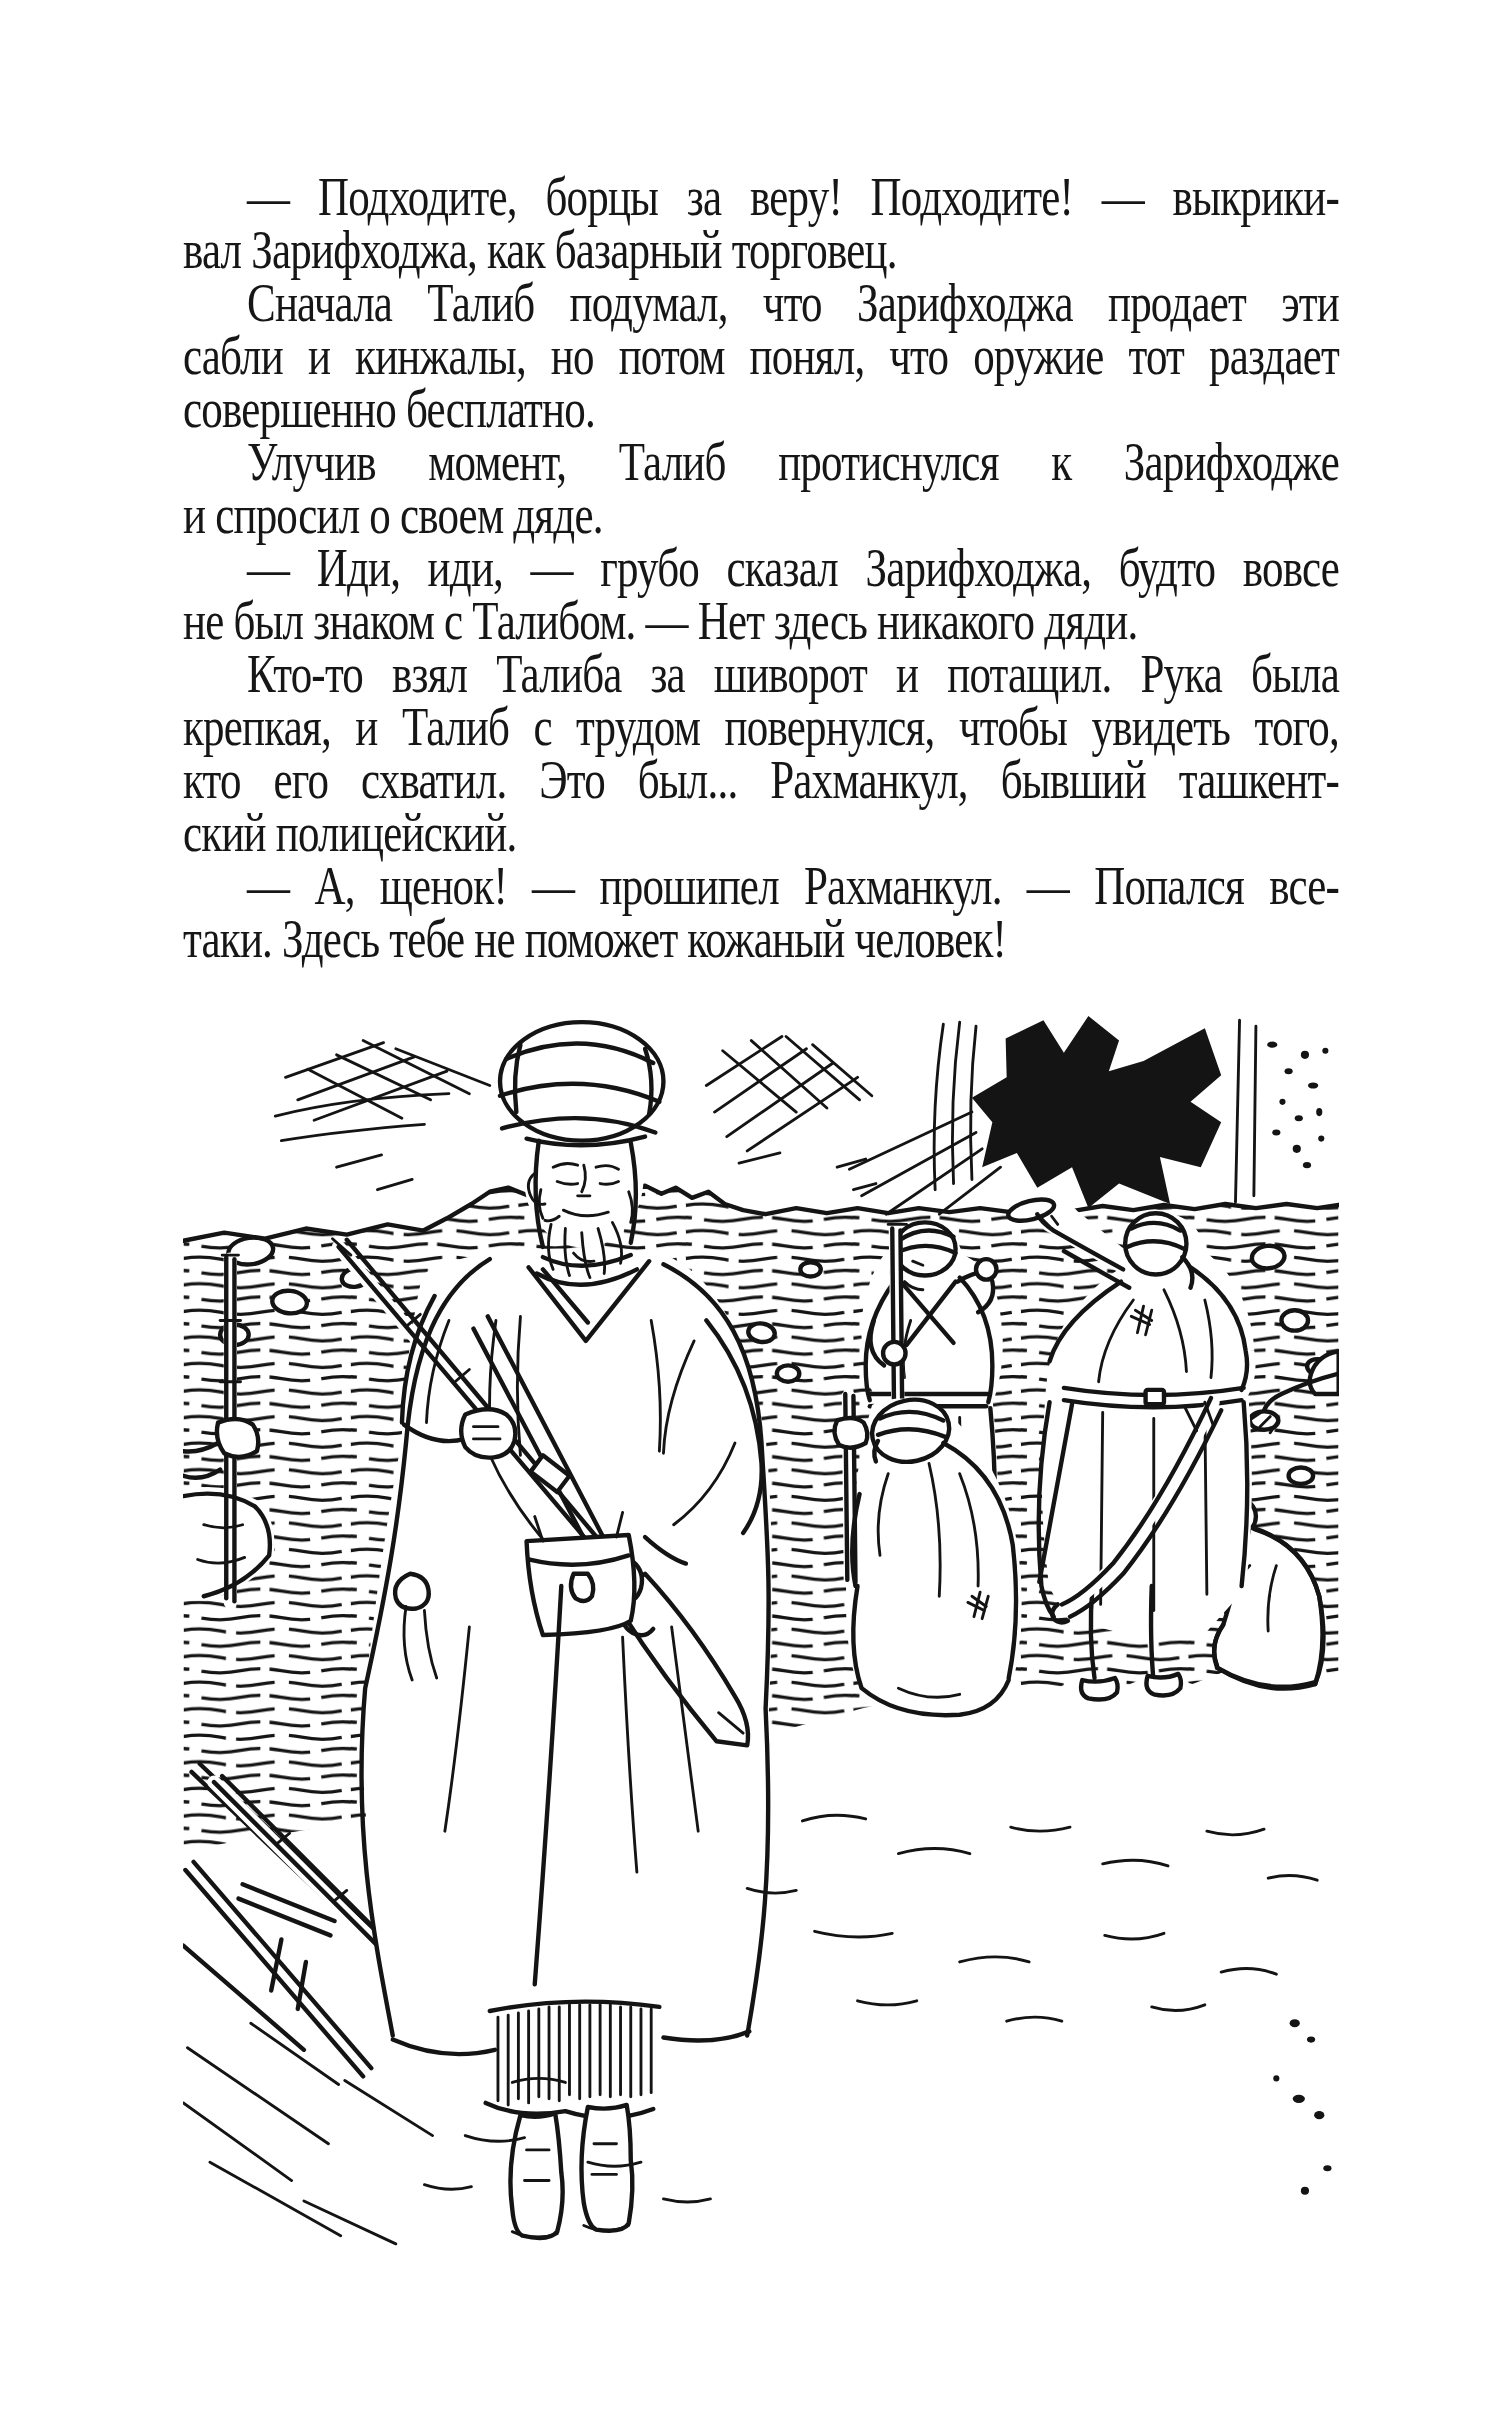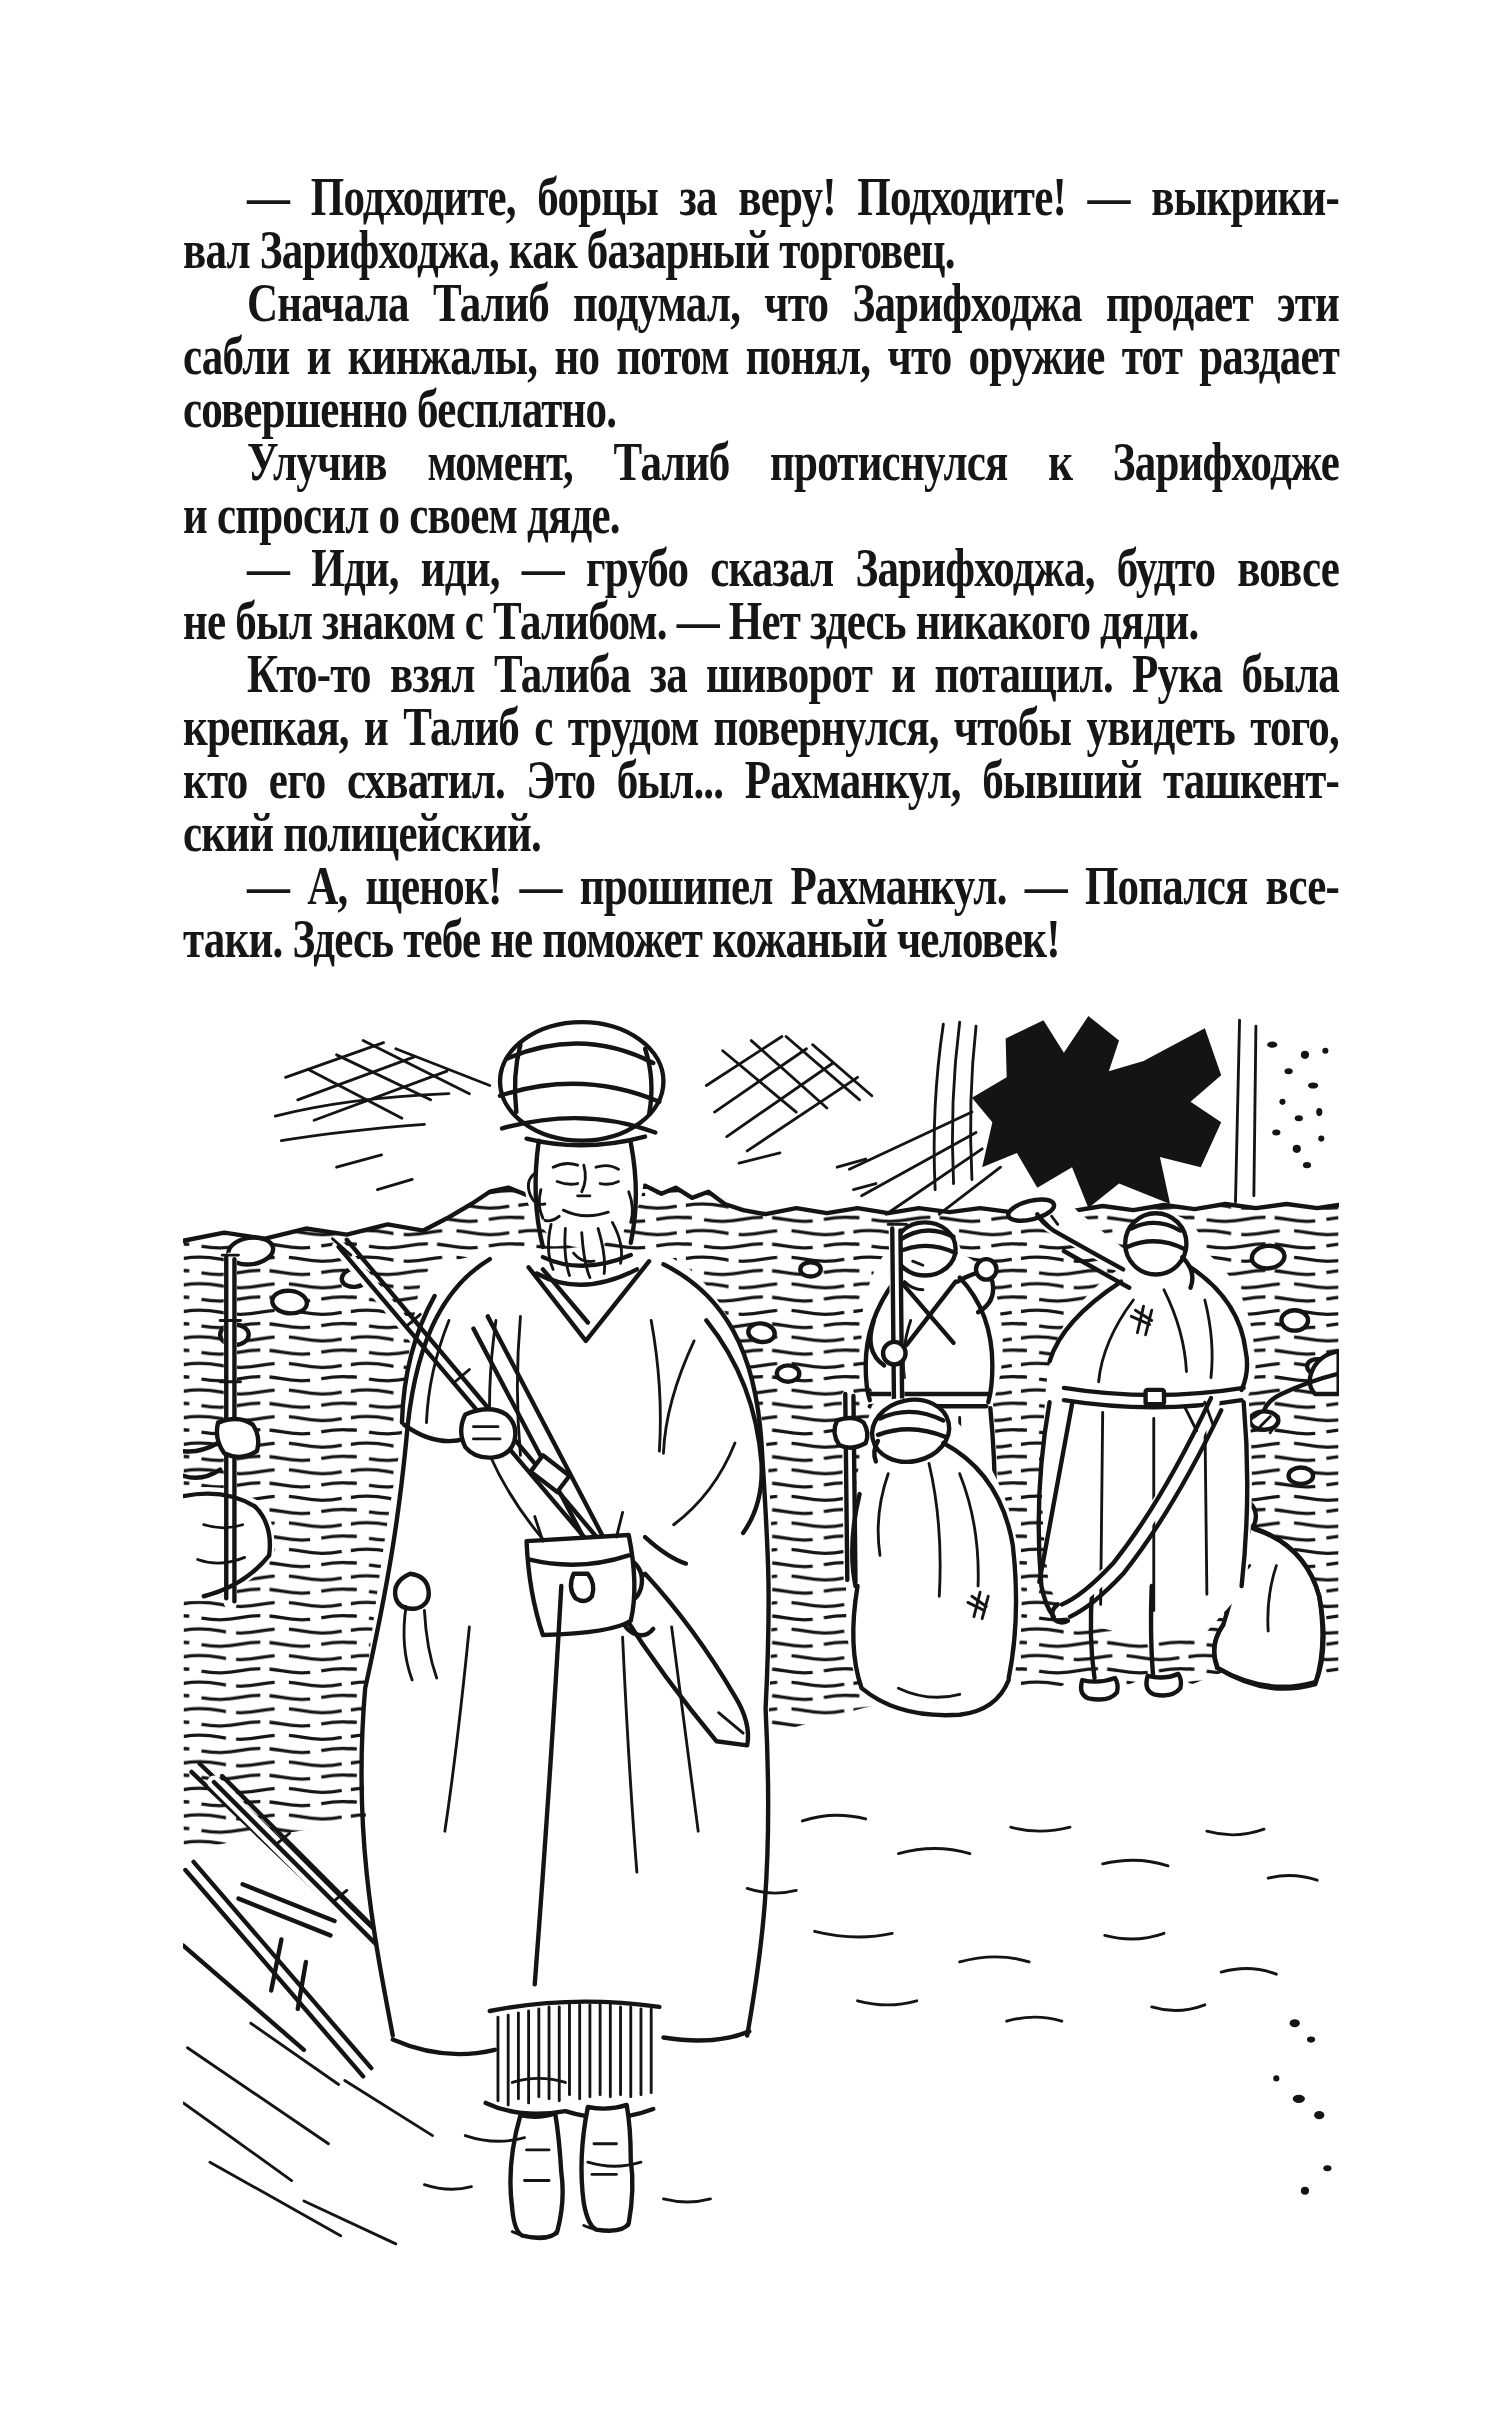--- a/index.html
+++ b/index.html
@@ -1,19 +1,19 @@
 <!DOCTYPE html>
 <html style="font-size:8.2px"><head>
 <meta charset="utf-8">
 <style>
   html,body{margin:0;padding:0;background:#ffffff;}
   body{width:1509px;height:2413px;position:relative;overflow:hidden;
        font-family:"Liberation Serif","DejaVu Serif",serif;}
   .page-text{position:absolute;left:183px;top:170px;width:1156px;
-             color:#161616;font-size:43px;line-height:53px;letter-spacing:-0.8px;font-weight:bold;}
+             color:#161616;font-size:43px;line-height:53px;letter-spacing:-0.8px;}
   .tl{text-align:justify;text-align-last:justify;transform:scaleY(1.30);
       transform-origin:50% 50%;}
   .tl.end{text-align-last:left;}
   .tl.ind{text-indent:64px;}
   .illus{position:absolute;left:183px;top:1014px;width:1156px;height:1236px;}
   svg .ln{fill:none;stroke:#141414;stroke-width:4.3;stroke-linecap:round;stroke-linejoin:round;}
   svg .thin{fill:none;stroke:#141414;stroke-width:2.8;stroke-linecap:round;}
   svg .w{fill:#ffffff;stroke:#141414;stroke-width:4.3;stroke-linejoin:round;}
   svg .uw{fill:#ffffff;stroke:#ffffff;stroke-width:9;}
   svg .wh{fill:none;stroke:#ffffff;stroke-width:13;stroke-linecap:round;}

